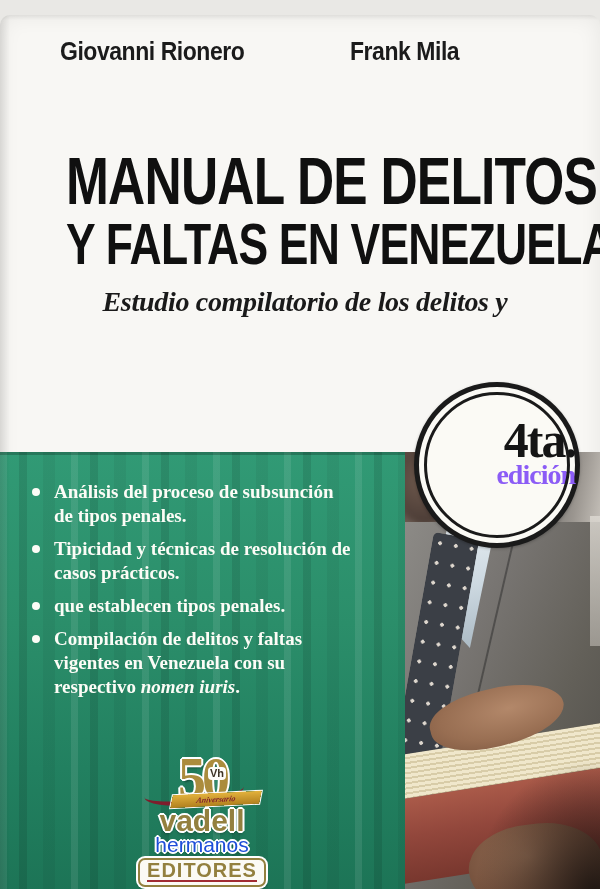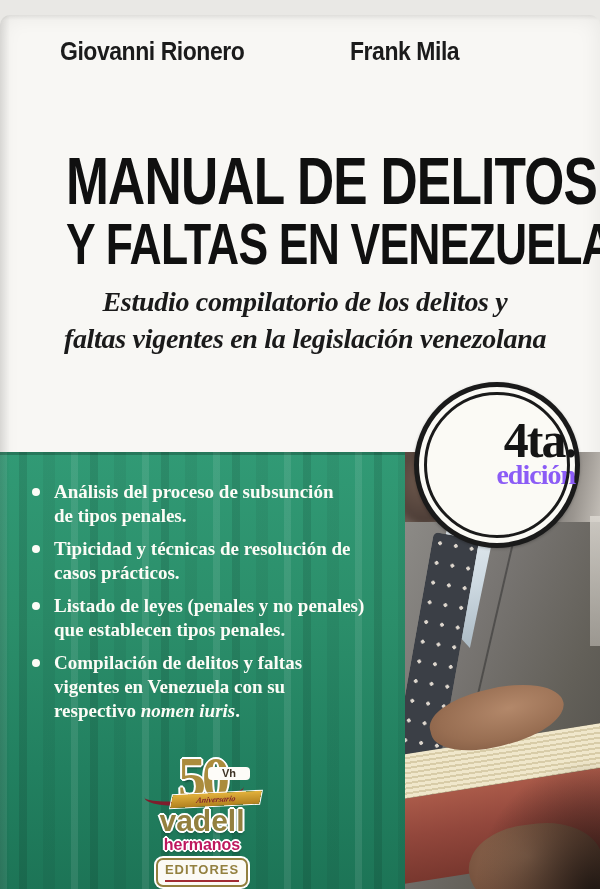--- a/index.html
+++ b/index.html
@@ -103,72 +103,70 @@
     background:radial-gradient(ellipse at 80% 80%, rgba(18,14,12,.85), rgba(18,14,12,0) 70%); }
 
   
   .logo { position:absolute; left:138px; top:740px; width:128px; text-align:center; z-index:10; }
   .logo-50-wrap { position:relative; height:50px; width:100%; }
   .logo-50 { font-family:"Liberation Serif", serif; font-weight:bold; font-size:56px;
     line-height:46px; letter-spacing:-4px; color:#ab8c3d;
     text-shadow:-2px 0 #fff, 2px 0 #fff, 0 -2px #fff, 0 2px #fff,
       -1px -1px #fff, 1px 1px #fff, 1px -1px #fff, -1px 1px #fff, 2px 3px 2px rgba(0,0,0,.35); }
   .logo-vh { position:absolute; left:70px; top:12px; font-size:11px; font-weight:bold;
-    color:#3d3325; background:#fdfcf8; border-radius:4px; padding:0 14px; line-height:13px; }
+    color:#3d3325; background:#fdfcf8; border-radius:4px; padding:0 2px; line-height:13px; }
   .logo-swoosh { position:absolute; left:6px; top:24px; width:100px; height:26px;
     border-bottom:5px solid #7e1d2c; border-radius:50%; transform:rotate(-6deg); }
   .logo-ribbon { position:absolute; left:34px; top:38px; width:88px; height:13px;
     background:linear-gradient(180deg, #e3b23d, #b07f1e); transform:skewX(-14deg) rotate(-3deg);
     font-family:"Liberation Serif", serif; font-style:italic; font-weight:bold;
     font-size:8px; line-height:13px; color:#7e1d2c; box-shadow:0 0 0 1px #fff; }
   .logo-vadell { margin-top:2px; font-weight:bold; font-size:30px; line-height:28px;
     letter-spacing:0; color:#93803f;
     text-shadow:-2px 0 #fff, 2px 0 #fff, 0 -2px #fff, 0 2px #fff,
       -1px -1px #fff, 1px 1px #fff, 1px -1px #fff, -1px 1px #fff, 0 3px 3px rgba(0,0,0,.3); }
-  .logo-hermanos { font-weight:bold; font-size:16px; line-height:20px; color:#be185d;
+  .logo-hermanos { font-weight:normal; font-size:21px; line-height:20px; color:#1d4ed8;
     text-shadow:-2px 0 #fff, 2px 0 #fff, 0 -2px #fff, 0 2px #fff,
       -1px -1px #fff, 1px 1px #fff, 1px -1px #fff, -1px 1px #fff, 0 3px 3px rgba(0,0,0,.3); }
   .logo-editores { display:inline-block; margin-top:3px; padding:1px 7px 3px;
     background:#fbfaf5; border:2px solid #93803f; border-radius:7px;
     box-shadow:0 0 0 2px #fff, 0 2px 3px rgba(0,0,0,.3); }
-  .logo-editores-text { font-weight:bold; font-size:13px; letter-spacing:1px;
+  .logo-editores-text { font-weight:bold; font-size:20px; letter-spacing:1px;
     line-height:18px; color:#93803f; display:block; }
   .logo-redline { height:2px; background:#a12b33; margin-top:1px; }
 </style>
 </head>
 <body>
 
 <div class="cover">
   <div class="edge-top"></div>
   <div class="edge-left"></div>
 
   <span class="author left">Giovanni Rionero</span>
   <span class="author right">Frank Mila</span>
 
   <div class="title-line l1">MANUAL DE DELITOS</div>
   <div class="title-line l2">Y FALTAS EN VENEZUELA</div>
 
   <div class="subtitle-line s1">Estudio compilatorio de los delitos y</div>
-  <div class="subtitle-line s2">faltas vigentes en la legislación venezolana</div>
 
   <div class="green-panel">
     <ul class="bullets">
       <li>
         <span class="bullet-dot"></span>
         <span class="bl">Análisis del proceso de subsunción</span>
         <span class="bl">de tipos penales.</span>
       </li>
       <li>
         <span class="bullet-dot"></span>
         <span class="bl">Tipicidad y técnicas de resolución de</span>
         <span class="bl">casos prácticos.</span>
       </li>
       <li>
         <span class="bullet-dot"></span>
-        <span class="bl">Listado de leyes (penales y no penales)</span>
         <span class="bl">que establecen tipos penales.</span>
       </li>
       <li>
         <span class="bullet-dot"></span>
         <span class="bl">Compilación de delitos y faltas</span>
         <span class="bl">vigentes en Venezuela con su</span>
         <span class="bl-inline"><span>respectivo </span><em>nomen iuris</em><span>.</span></span>
       </li>
     </ul>
   </div>

